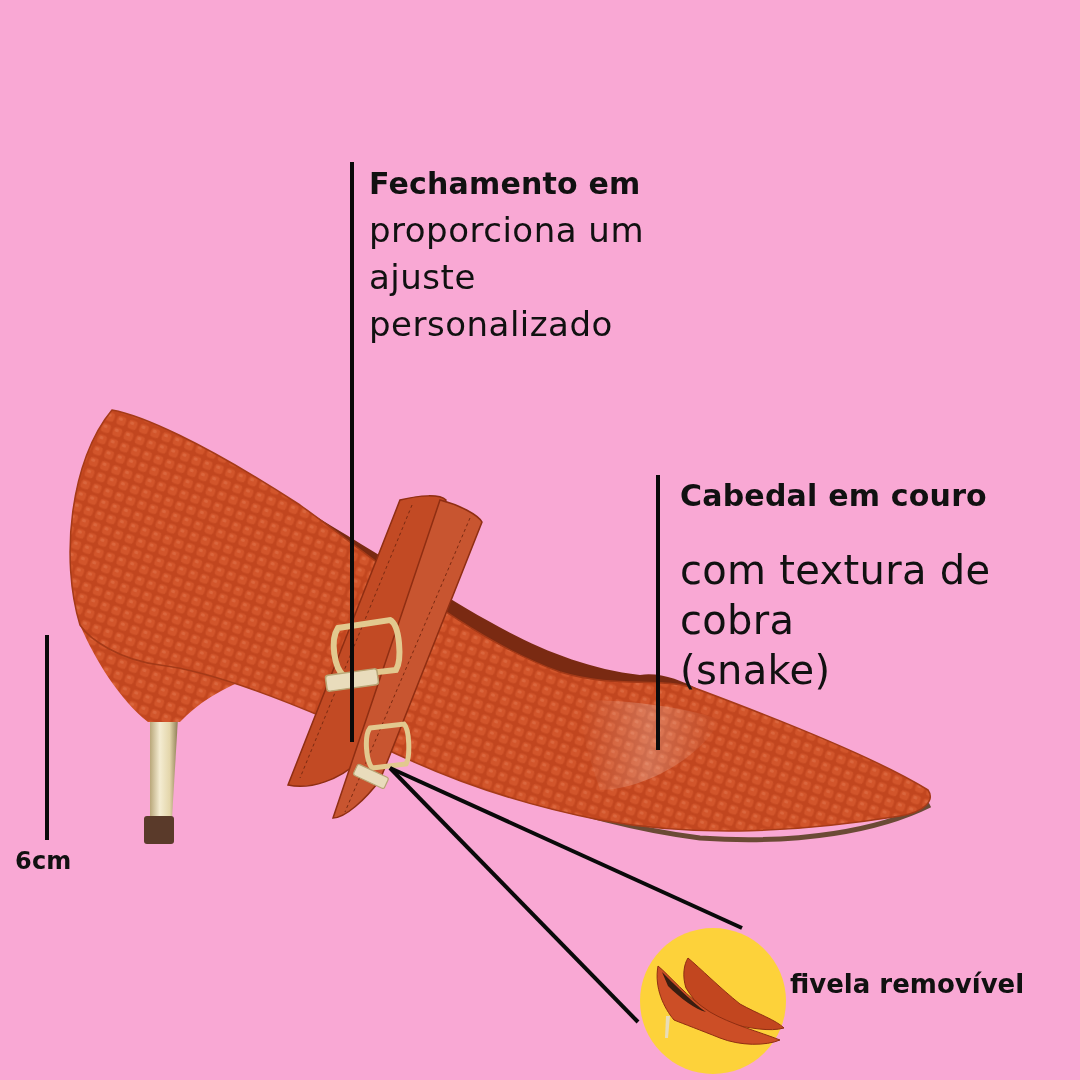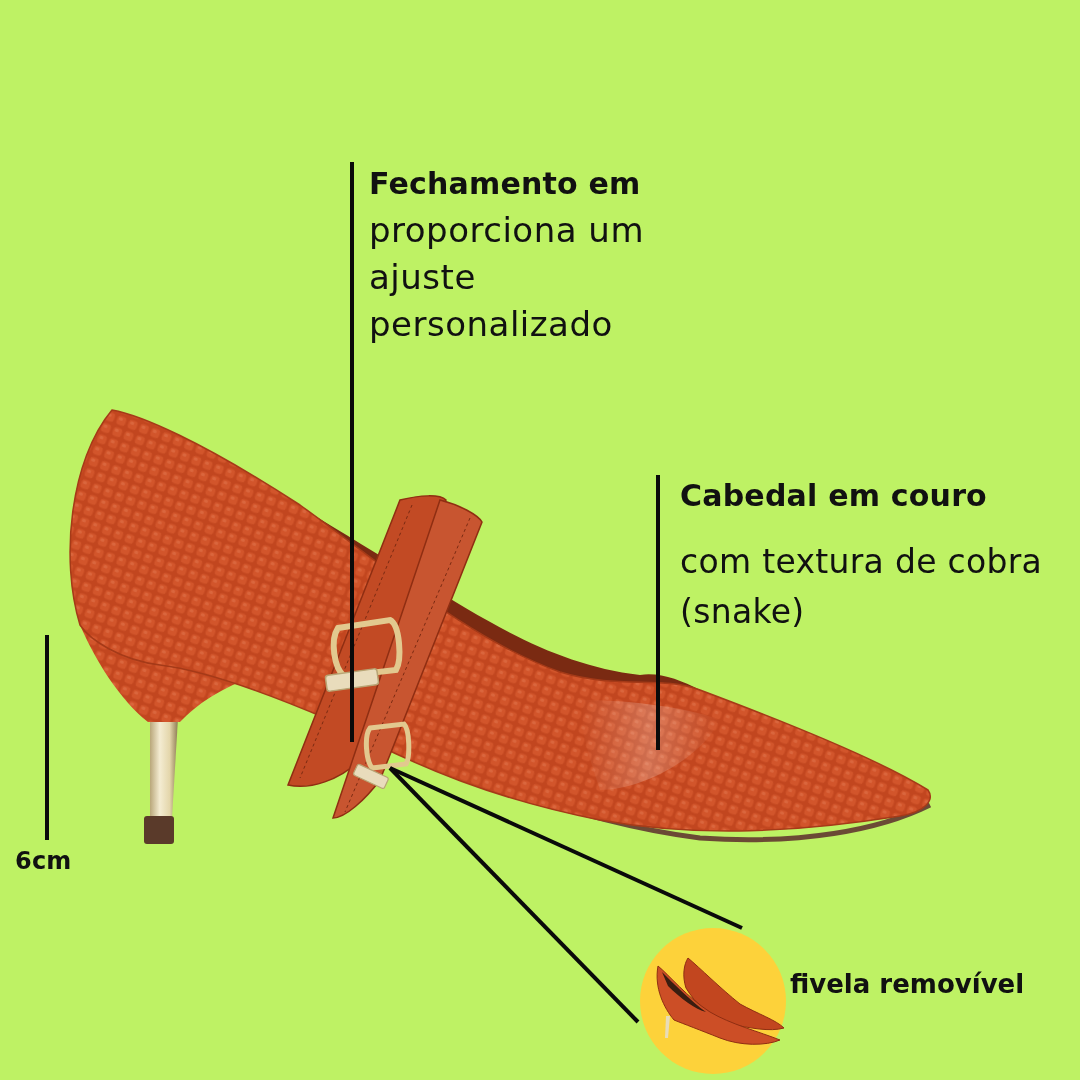--- a/index.html
+++ b/index.html
@@ -1,39 +1,39 @@
 <!DOCTYPE html>
 <html><head>
   <meta charset="utf-8">
   <style>
     html, body { margin: 0; padding: 0; background: #ffffff; }
     #canvas {
       position: relative;
       width: 1080px;
       height: 1080px;
       overflow: hidden;
-      background: #bef264;
+      background: #f9a8d4;
       font-family: "DejaVu Sans", "Liberation Sans", sans-serif;
       color: #111111;
     }
     .abs { position: absolute; }
     .vline { position: absolute; background: #0a0a0a; width: 4px; }
     .title {
       font-weight: bold;
       font-size: 30px;
       line-height: 47px;
       letter-spacing: 0.2px;
     }
     .sub {
       font-size: 34px;
       line-height: 47px;
       letter-spacing: 0.5px;
     }
     .sub2 {
-      font-size: 33px;
+      font-size: 40px;
       line-height: 50px;
       letter-spacing: 0.3px;
     }
     #shoe-svg, #lines-svg { position: absolute; left: 0; top: 0; }
     .badge-title { font-weight: bold; font-size: 26px; line-height: 32px; }
     .badge-sub { font-size: 25px; line-height: 36px; }
   </style>
 </head>
 <body>
 
@@ -103,21 +103,21 @@
 
   <div class="vline" style="left:350px; top:162px; height:580px;"></div>
   <div class="abs" style="left:369px; top:160px; width:380px;">
     <div class="title">Fechamento em</div>
     <div class="sub">proporciona um ajuste</div>
     <div class="sub">personalizado</div>
   </div>
 
   <div class="vline" style="left:656px; top:475px; height:275px;"></div>
   <div class="abs" style="left:680px; top:472px; width:400px;">
-    <div class="title" style="margin-bottom:18px;">Cabedal em couro</div>
+    <div class="title" style="margin-bottom:26px;">Cabedal em couro</div>
     <div class="sub2">com textura de cobra</div>
     <div class="sub2">(snake)</div>
   </div>
 
   <div class="vline" style="left:45px; top:635px; height:205px;"></div>
   <div class="abs title" style="left:15px; top:838px; font-size:24px;">6cm</div>
 
   <div class="abs" style="left:640px; top:928px; width:146px; height:146px; border-radius:50%; background:#fdd23a;">
     <svg width="146" height="146" viewBox="0 0 146 146">
 

